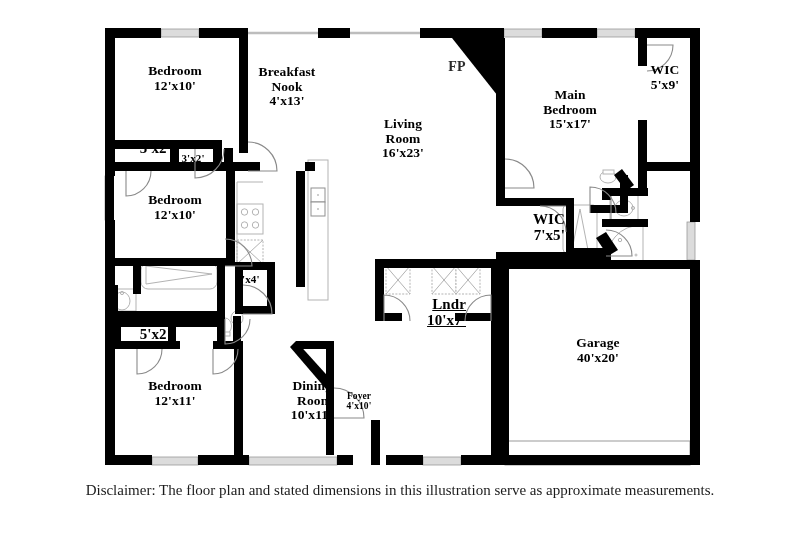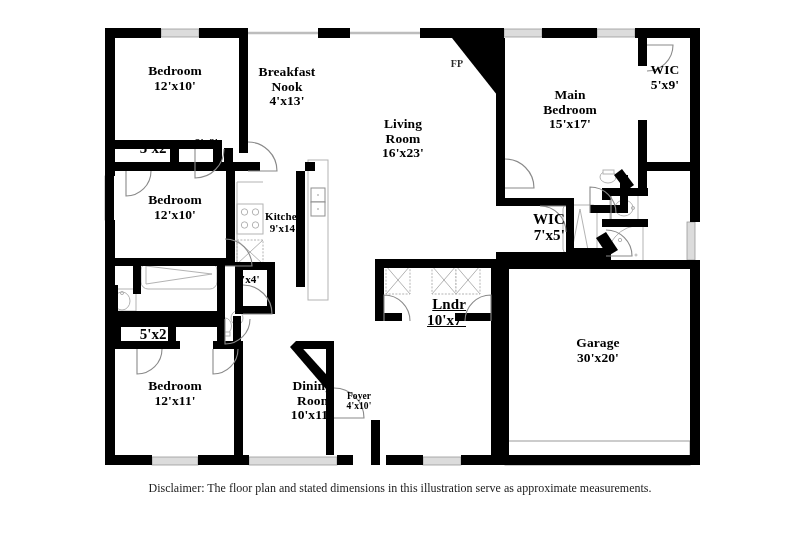--- a/index.html
+++ b/index.html
@@ -34,29 +34,29 @@
     color: #000000;
     line-height: 1.08;
     white-space: pre-line;
     letter-spacing: 0.1px;
     pointer-events: none;
   }
   .lbl-lg   { font-size: 13.5px; }
   .lbl-md   { font-size: 15px; text-align: right; }
   .lbl-sm   { font-size: 11px; }
   .lbl-xs   { font-size: 9.5px; }
-  .lbl-tiny { font-size: 10px; }
+  .lbl-tiny { font-size: 14px; }
   #disclaimer {
     position: absolute;
     left: 0;
     top: 481px;
     width: 800px;
     text-align: center;
     font-family: "Liberation Serif", "DejaVu Serif", serif;
-    font-size: 12px;
+    font-size: 15px;
     line-height: 1.28;
     color: #1b1b1b;
   }
   #disclaimer div { white-space: pre; }
 </style>
 </head>
 <body>
 
 <div id="floorplan-page">
 
@@ -324,36 +324,34 @@
 16'x23'</div>
   <div class="room-label lbl-lg" style="left:510px; top:88px; width:120px;">Main
 Bedroom
 15'x17'</div>
   <div class="room-label lbl-lg" style="left:625px; top:63px; width:80px;">WIC
 5'x9'</div>
   <div class="room-label lbl-md" style="left:489px; top:211px; width:76px;">WIC
 7'x5'</div>
   <div class="room-label lbl-lg" style="left:115px; top:193px; width:120px;">Bedroom
 12'x10'</div>
-  <div class="room-label lbl-sm" style="left:248px; top:211px; width:72px;">Kitchen
-9'x14'</div>
   <div class="room-label lbl-lg" style="left:115px; top:379px; width:120px;">Bedroom
 12'x11'</div>
   <div class="room-label lbl-lg" style="left:240px; top:379px; width:92px;text-align:right;">Dining
 Room
 10'x11'</div>
   <div class="room-label lbl-xs" style="left:330px; top:391px; width:58px;">Foyer
 4'x10'</div>
   <div class="room-label lbl-md" style="left:392px; top:296px; width:74px;text-decoration:underline;">Lndr
 10'x7'</div>
   <div class="room-label lbl-lg" style="left:545px; top:336px; width:106px;">Garage
-30'x20'</div>
+40'x20'</div>
 
   <div class="room-label lbl-md" style="left:111px; top:140px; width:60px;">5'x2'</div>
-  <div class="room-label lbl-sm" style="left:168px; top:137px; width:50px;text-align:right;">3'x2'</div>
+  <div class="room-label lbl-sm" style="left:168px; top:153px; width:50px;">3'x2'</div>
   <div class="room-label lbl-sm" style="left:224px; top:274px; width:48px;">2'x4'</div>
   <div class="room-label lbl-md" style="left:111px; top:326px; width:60px;">5'x2'</div>
 
   <div class="room-label lbl-tiny" style="left:444px; top:59px; width:26px; color:#2b2b2b;">FP</div>
 
   <div id="disclaimer">
     <div>Disclaimer: The floor plan and stated dimensions in this illustration serve as approximate measurements.</div>
   </div>
 
 </div>

